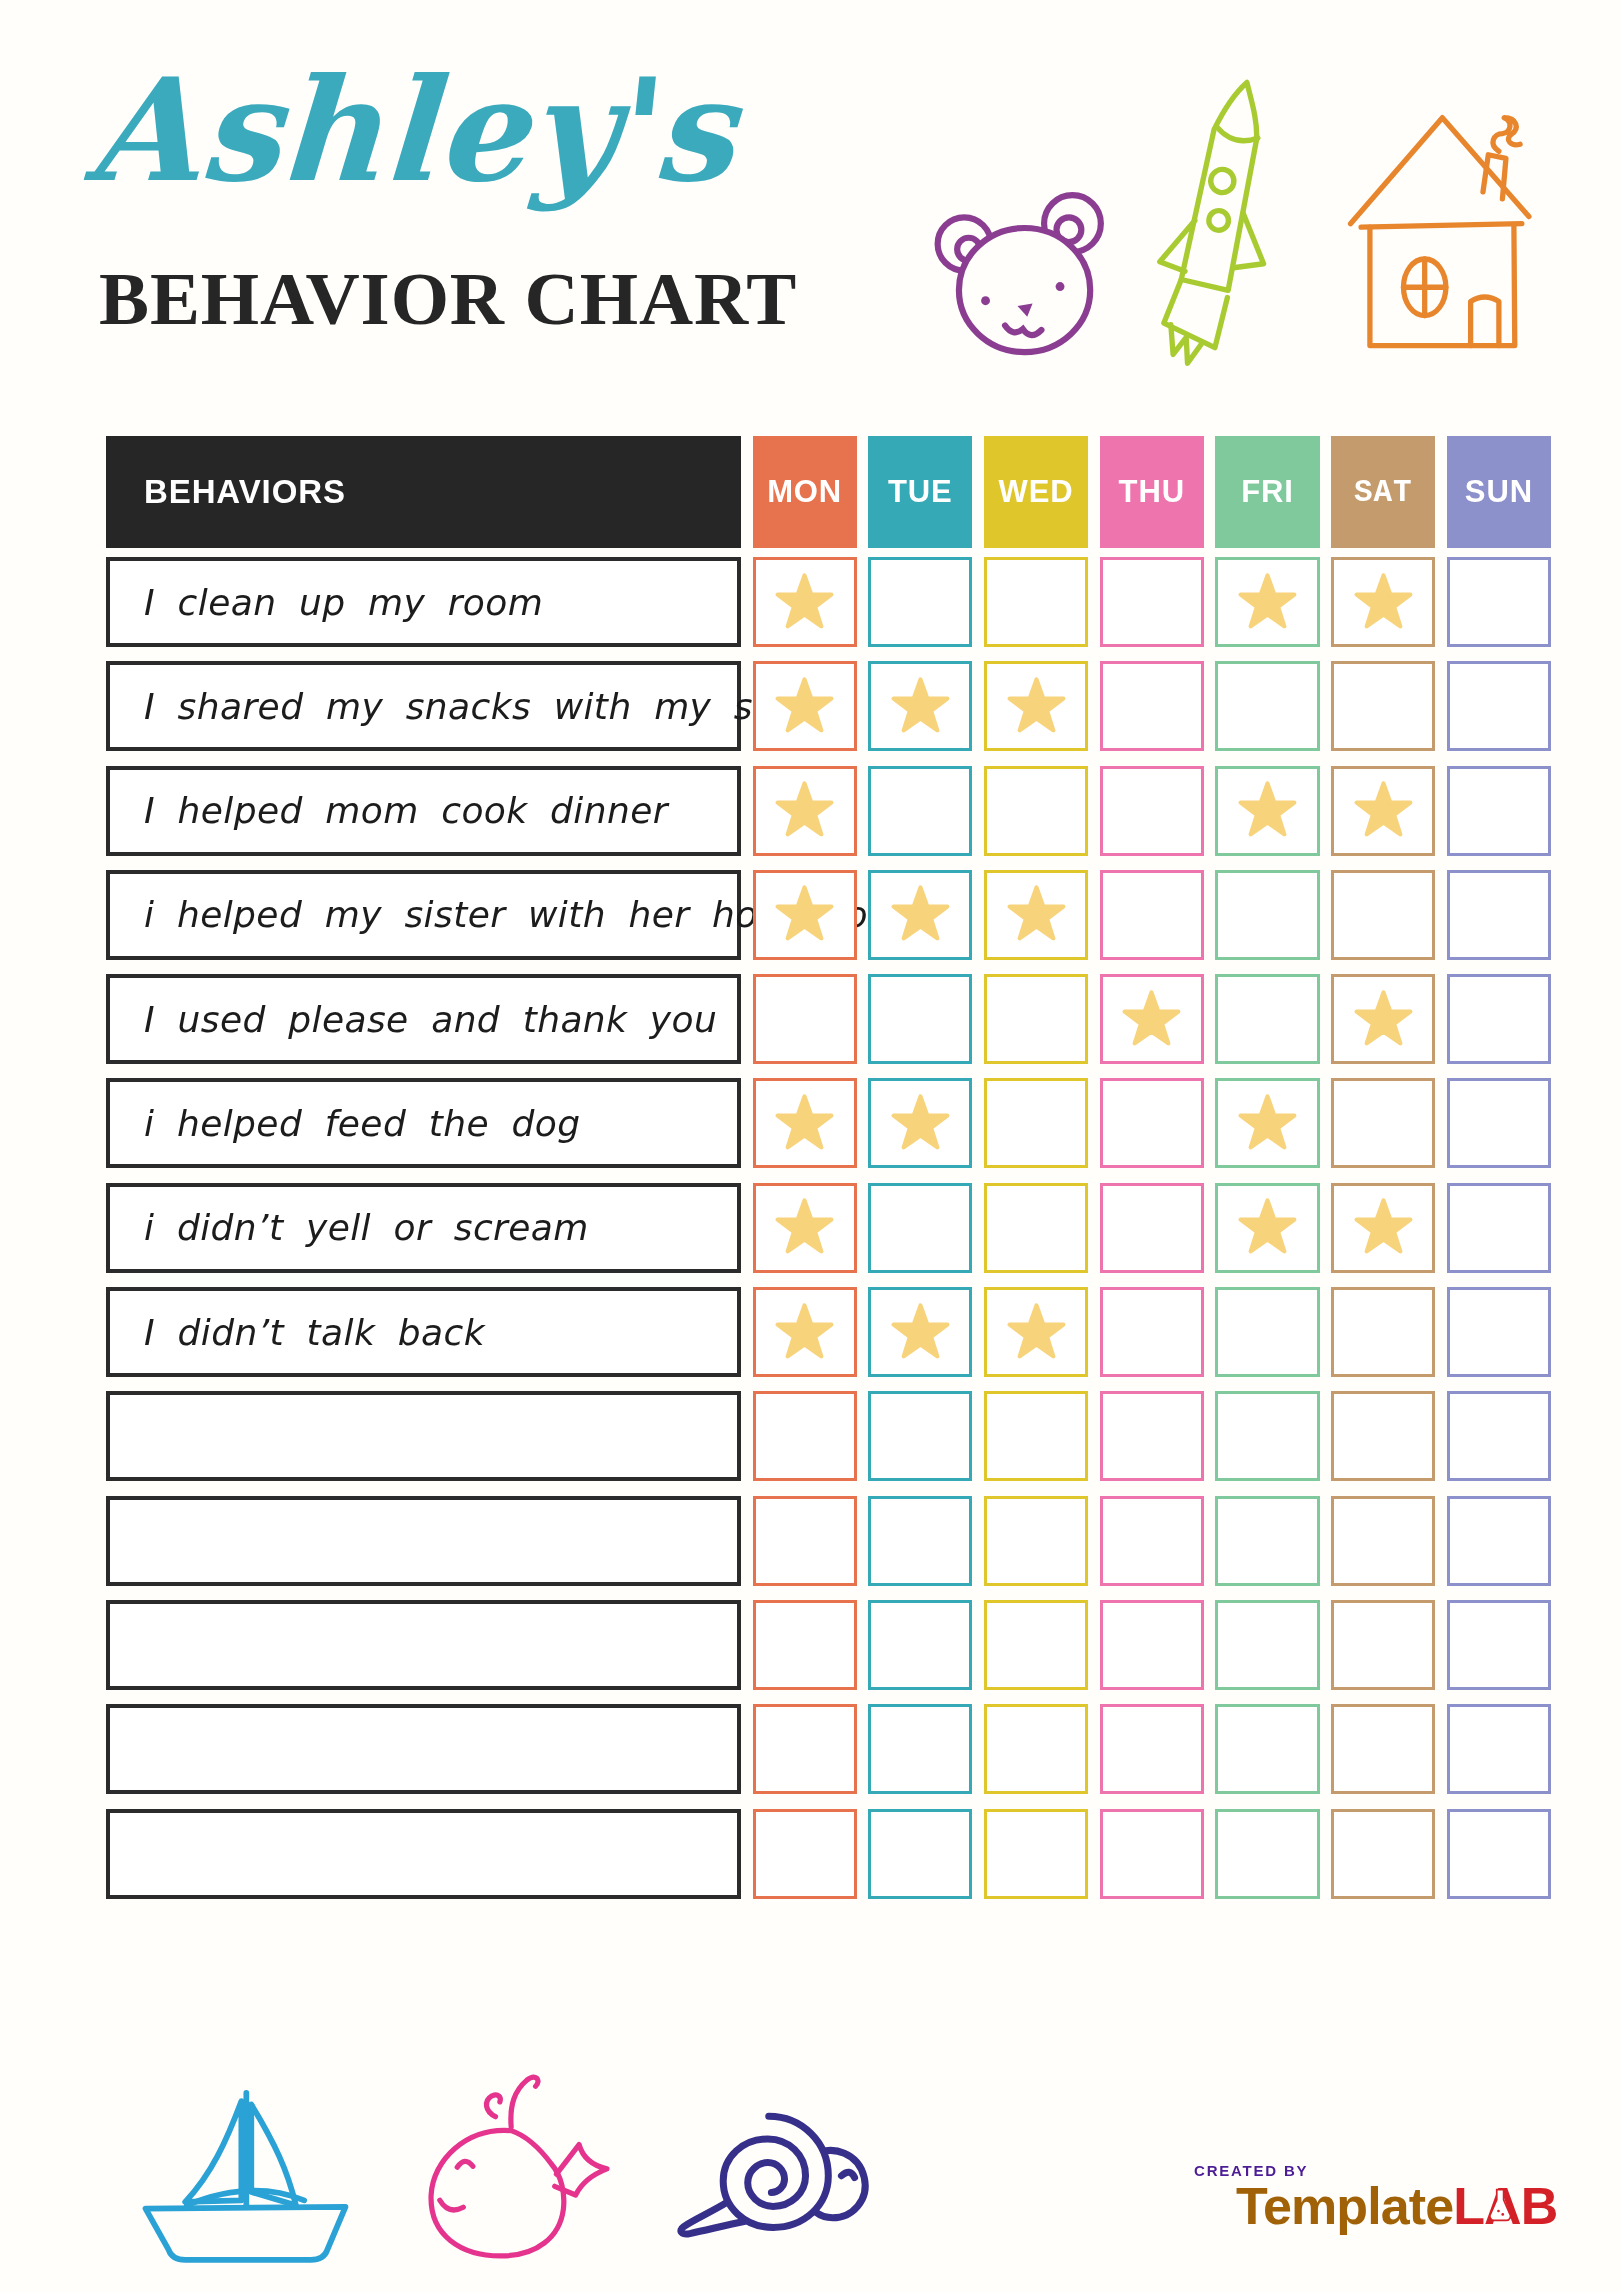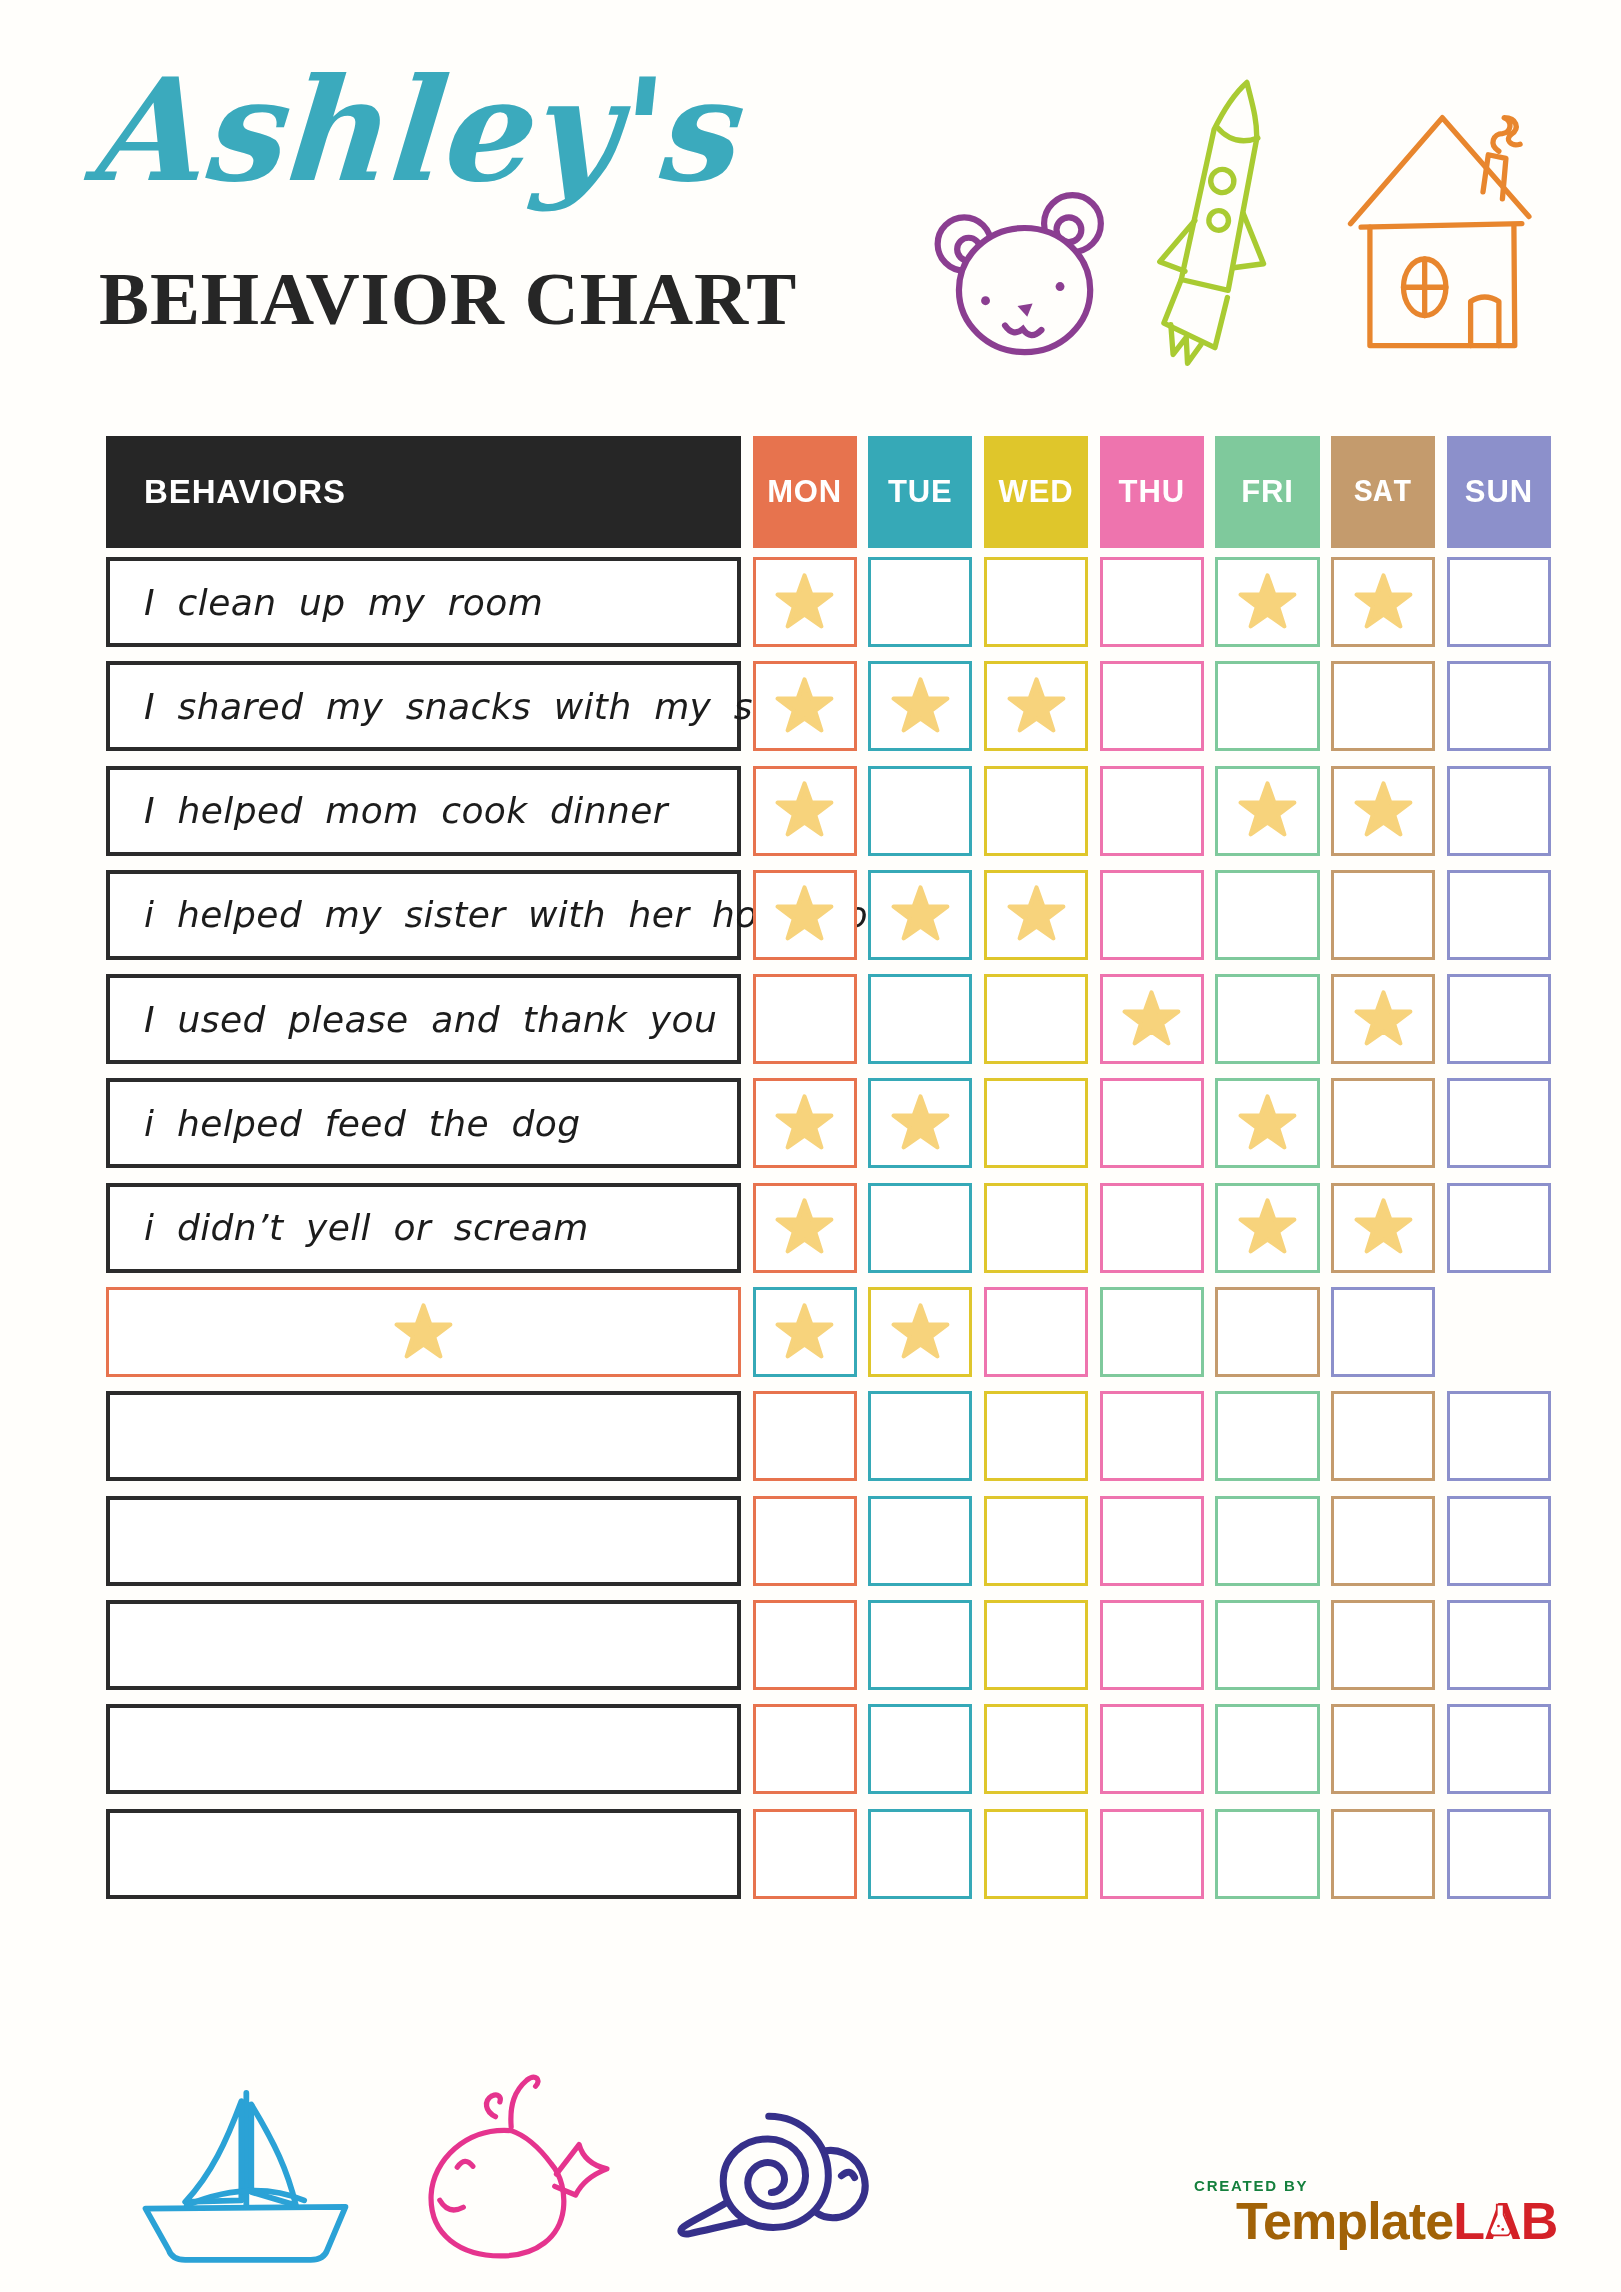--- a/index.html
+++ b/index.html
@@ -394,20 +394,23 @@
       <polygon points="50,4 61.5,36.5 95.5,36.5 68,57.5 78.5,90.5 50,70.5 21.5,90.5 32,57.5 4.5,36.5 38.5,36.5" stroke-width="7" stroke-linejoin="round" fill="#F7D37C" stroke="#F7D37C"></polygon>
     </svg>
   </div>
           <div class="day-cell" style="border-color: rgb(140, 144, 203);">
     <svg class="star" viewBox="0 0 100 100" style="visibility: hidden;">
       <polygon points="50,4 61.5,36.5 95.5,36.5 68,57.5 78.5,90.5 50,70.5 21.5,90.5 32,57.5 4.5,36.5 38.5,36.5" stroke-width="7" stroke-linejoin="round" fill="#F7D37C" stroke="#F7D37C"></polygon>
     </svg>
   </div>
         </div>
         <div class="grid row">
+    <div class="behavior-box">
+      <span class="behavior-text">I didn’t talk back</span>
+    </div>
   <div class="day-cell" style="border-color: rgb(231, 115, 78);">
     <svg class="star" viewBox="0 0 100 100" style="visibility: visible;">
       <polygon points="50,4 61.5,36.5 95.5,36.5 68,57.5 78.5,90.5 50,70.5 21.5,90.5 32,57.5 4.5,36.5 38.5,36.5" stroke-width="7" stroke-linejoin="round" fill="#F7D37C" stroke="#F7D37C"></polygon>
     </svg>
   </div>
           <div class="day-cell" style="border-color: rgb(54, 169, 183);">
     <svg class="star" viewBox="0 0 100 100" style="visibility: visible;">
       <polygon points="50,4 61.5,36.5 95.5,36.5 68,57.5 78.5,90.5 50,70.5 21.5,90.5 32,57.5 4.5,36.5 38.5,36.5" stroke-width="7" stroke-linejoin="round" fill="#F7D37C" stroke="#F7D37C"></polygon>
     </svg>
   </div>
@@ -664,21 +667,21 @@
   <span class="doodle" style="left: 661px; top: 2103px; width: 219px; height: 142px; color: rgb(54, 48, 138);">
     <svg viewBox="0 0 250 160" fill="none" stroke="currentColor" stroke-width="8" stroke-linecap="round" stroke-linejoin="round">
       <path d="M170,60 C198,44 226,58 232,84 C238,110 218,130 196,130 C180,130 170,120 166,108"></path>
       <path d="M206,82 q10,-9 15,2"></path>
       <path d="M76,112 C56,124 38,132 26,140 C19,145 24,150 33,148 C56,143 76,138 96,134"></path>
       <path d="M123,14 C161,14 191,44 191,82 C191,116 163,141 128,141 C96,141 71,118 71,88 C71,60 94,40 122,40 C146,40 165,58 165,82 C165,102 148,117 128,117 C112,117 99,104 99,90 C99,77 110,67 122,67 C133,67 141,76 141,86 C141,94 134,101 126,101" fill="#fffefb"></path>
     </svg>
   </span>
 
   <div class="logo">
-    <div class="created-by" style="color: #15803d; margin-top: 15px;">CREATED BY</div>
+    <div class="created-by" style="color: #4c1d95;">CREATED BY</div>
     <div class="brand"><span class="brand-gray" style="color: #a16207; margin-left: 42px;">Template</span><span class="brand-red" style="color: rgb(212, 33, 39);"><span>LAB</span><svg class="flask" viewBox="0 0 26 42">
             <path d="M9,3 L17,3 L17,15 L24,31 A5,5 0 0 1 20,39 L6,39 A5,5 0 0 1 2,31 L9,15 Z" fill="#ffffff" stroke="#D42127" stroke-width="2"></path>
             <circle cx="11" cy="28" r="1.6" fill="#D42127"></circle>
             <circle cx="16" cy="32" r="1.6" fill="#D42127"></circle>
           </svg></span></div>
   </div>
 
 </div>
 
 

